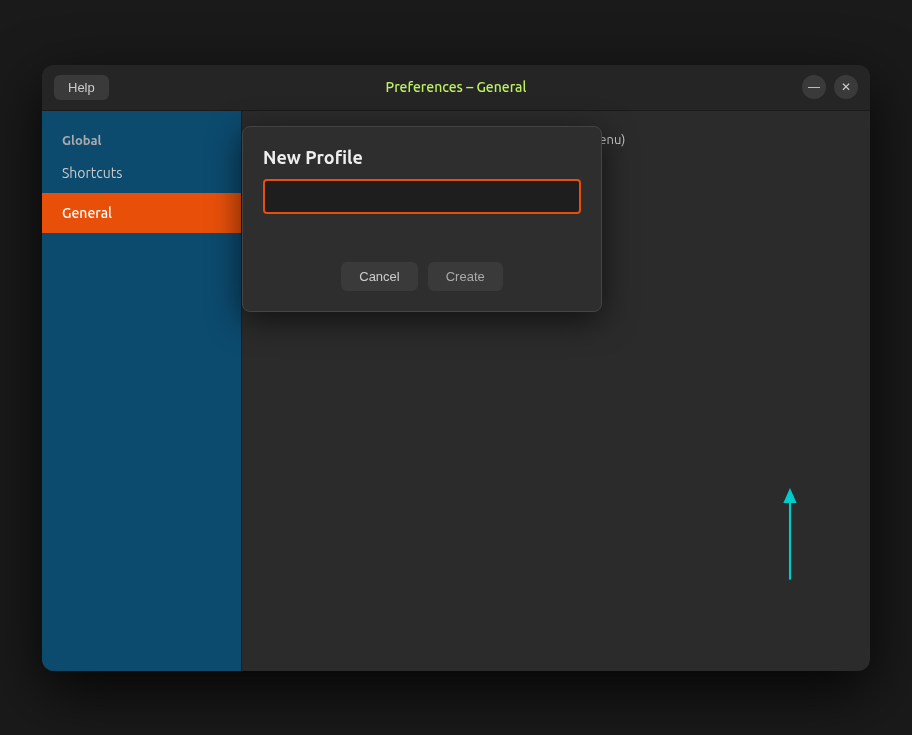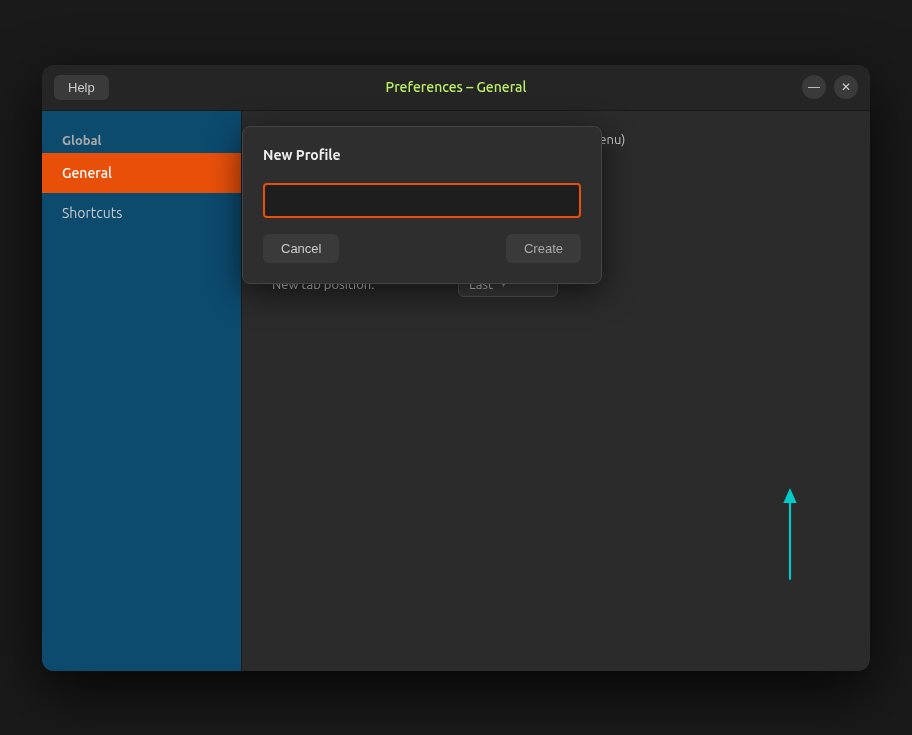--- a/index.html
+++ b/index.html
@@ -238,23 +238,23 @@
       border-radius: 8px;
       padding: 20px;
       width: 360px;
       box-shadow: 0 8px 32px rgba(0,0,0,0.6);
       margin-top: 5px;
       margin-left: -20px;
     }
 
     .dialog-title {
       color: #eeeeee;
-      font-size: 14px;
+      font-size: 18px;
       font-weight: 600;
-      margin-bottom: 20px;
+      margin-bottom: 12px;
     }
 
     .dialog-description {
       color: #cccccc;
       font-size: 13px;
       margin-bottom: 10px;
     }
 
     .dialog-input {
       width: 100%;
@@ -263,22 +263,23 @@
       border-radius: 4px;
       color: #eeeeee;
       padding: 8px 10px;
       font-size: 13px;
       outline: none;
       margin-bottom: 16px;
     }
 
     .dialog-buttons {
       display: flex;
-      justify-content: space-between;
+      justify-content: center;
       gap: 10px;
+      margin-top: 32px;
     }
 
     .btn-cancel {
       background: #3a3a3a;
       border: none;
       border-radius: 6px;
       color: #cccccc;
       padding: 7px 18px;
       font-size: 13px;
       cursor: pointer;
@@ -324,25 +325,25 @@
       <button class="ctrl-btn close">
         <span>✕</span>
       </button>
     </div>
   </div>
 
   <div class="content">
 
     <div class="sidebar">
       <div class="sidebar-section-label">Global</div>
+      <div class="sidebar-item">
+        <span>Shortcuts</span>
+      </div>
       <div class="sidebar-item active">
         <span>General</span>
-      </div>
-      <div class="sidebar-item">
-        <span>Shortcuts</span>
       </div>
     </div>
 
     <div class="main-content">
 
       <div class="option-row">
         <div class="checkbox"></div>
         <span class="option-label">Enable mnemonics (such as Alt+F to open the File menu)</span>
       </div>
 

